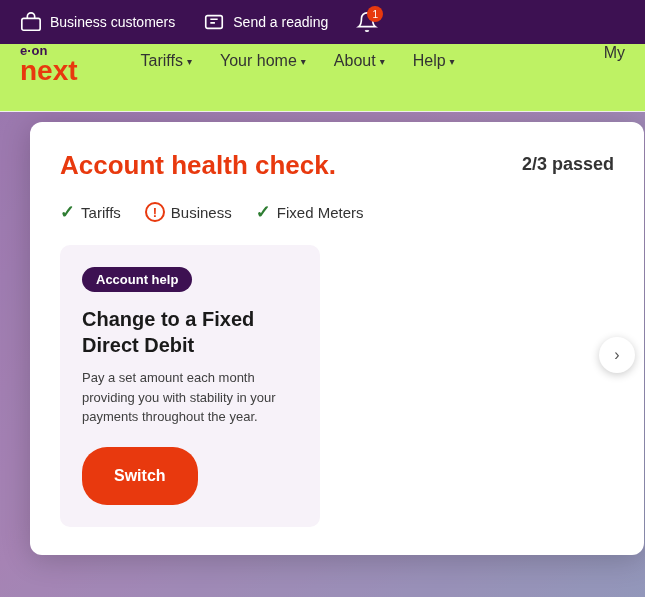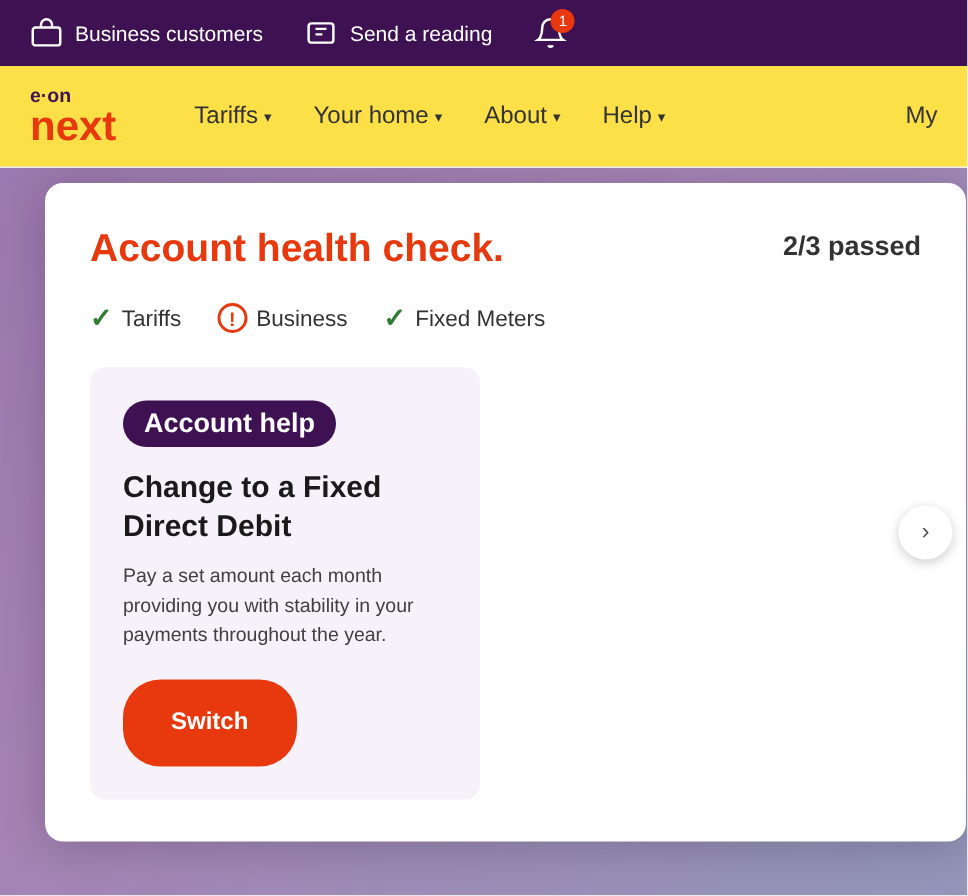--- a/index.html
+++ b/index.html
@@ -49,26 +49,26 @@
       width: 16px;
       height: 16px;
       font-size: 10px;
       display: flex;
       align-items: center;
       justify-content: center;
     }
 
     
     .nav-bar {
-      background: #fde047;
+      background: #bef264;
       height: 68px;
       display: flex;
-      align-items: center;
+      align-items: flex-start;
       padding: 0 20px;
-      gap: 0;
+      gap: 11px;
       border-bottom: 1px solid #eee;
     }
     .logo {
       margin-right: 40px;
     }
     .logo-eon {
       font-size: 13px;
       color: #3d1152;
       font-weight: 600;
       line-height: 1;
@@ -178,21 +178,21 @@
     
     .info-card {
       background: #f7f2f9;
       border-radius: 10px;
       padding: 22px 22px 22px 22px;
       width: 260px;
     }
     .account-help-badge {
       background: #3d1152;
       color: white;
-      font-size: 18px;
+      font-size: 13px;
       font-weight: 600;
       padding: 5px 14px;
       border-radius: 20px;
       display: inline-block;
       margin-bottom: 14px;
     }
     .info-card-title {
       font-size: 20px;
       font-weight: 700;
       color: #1a1a1a;

